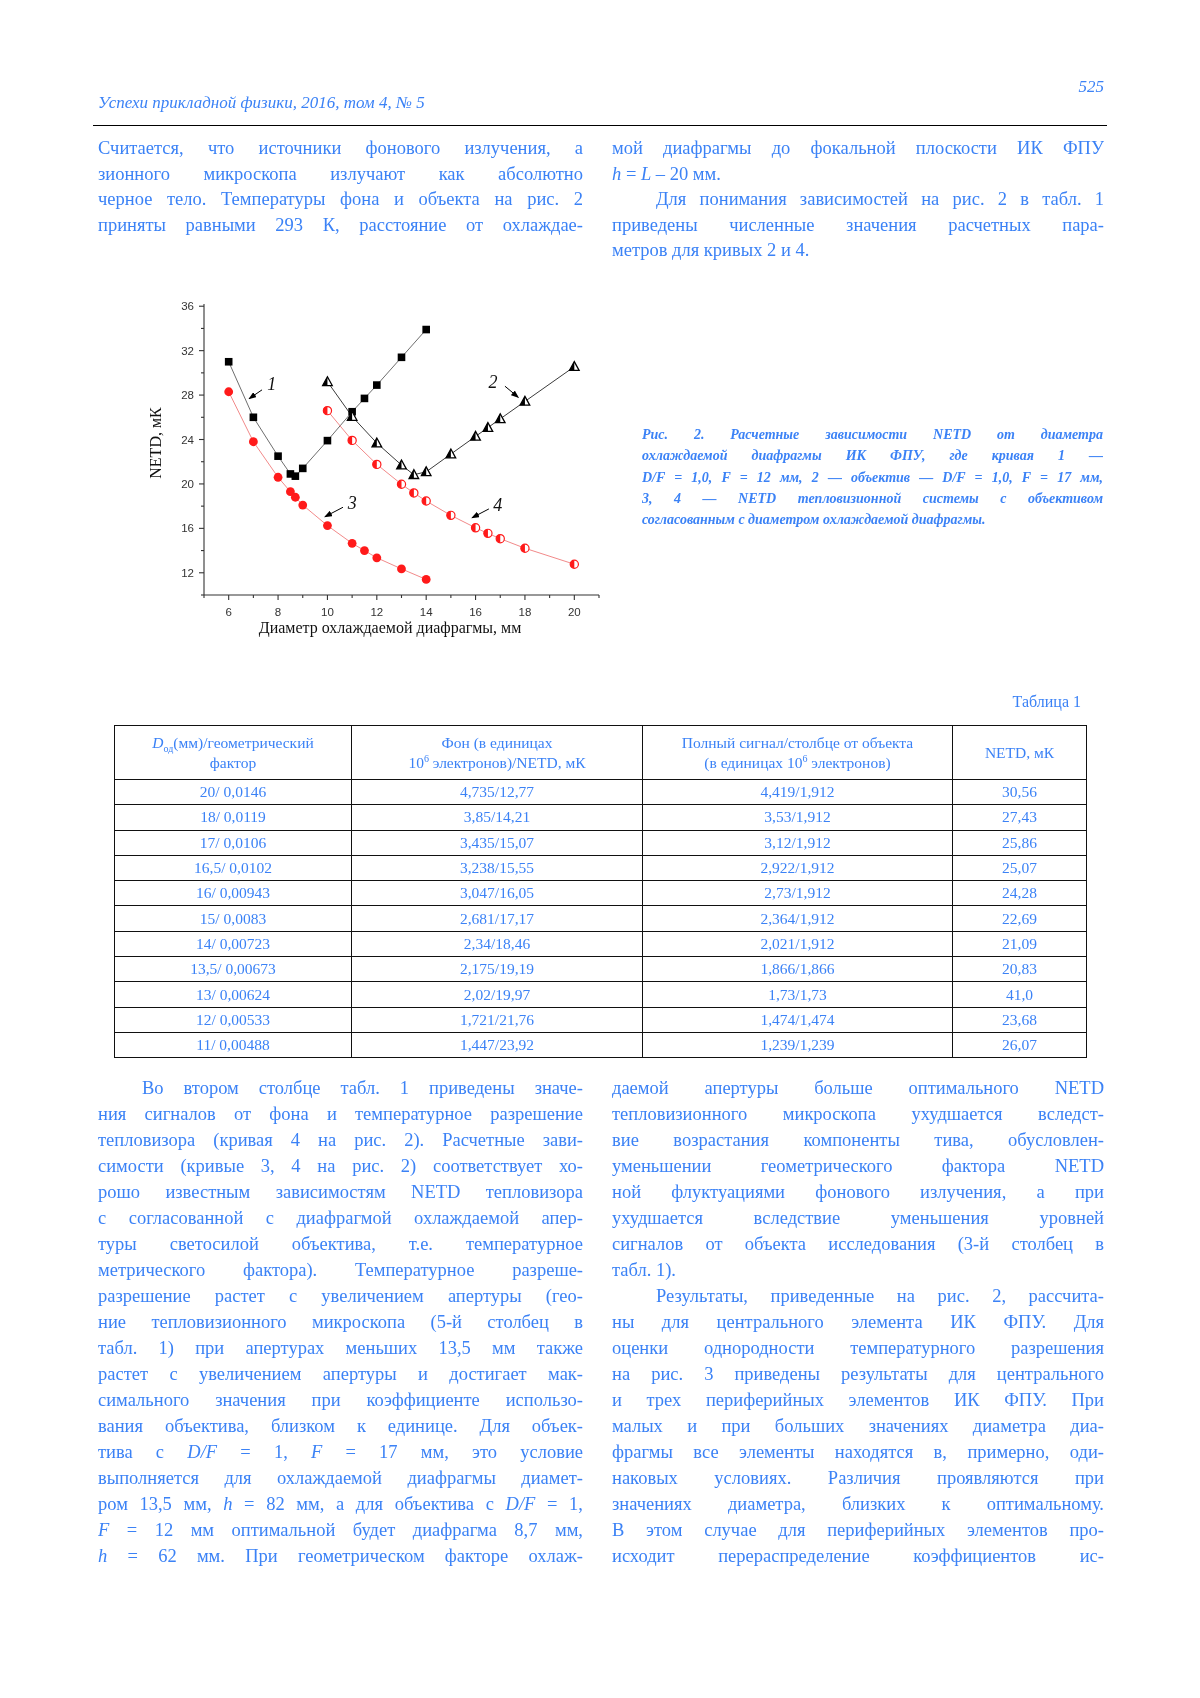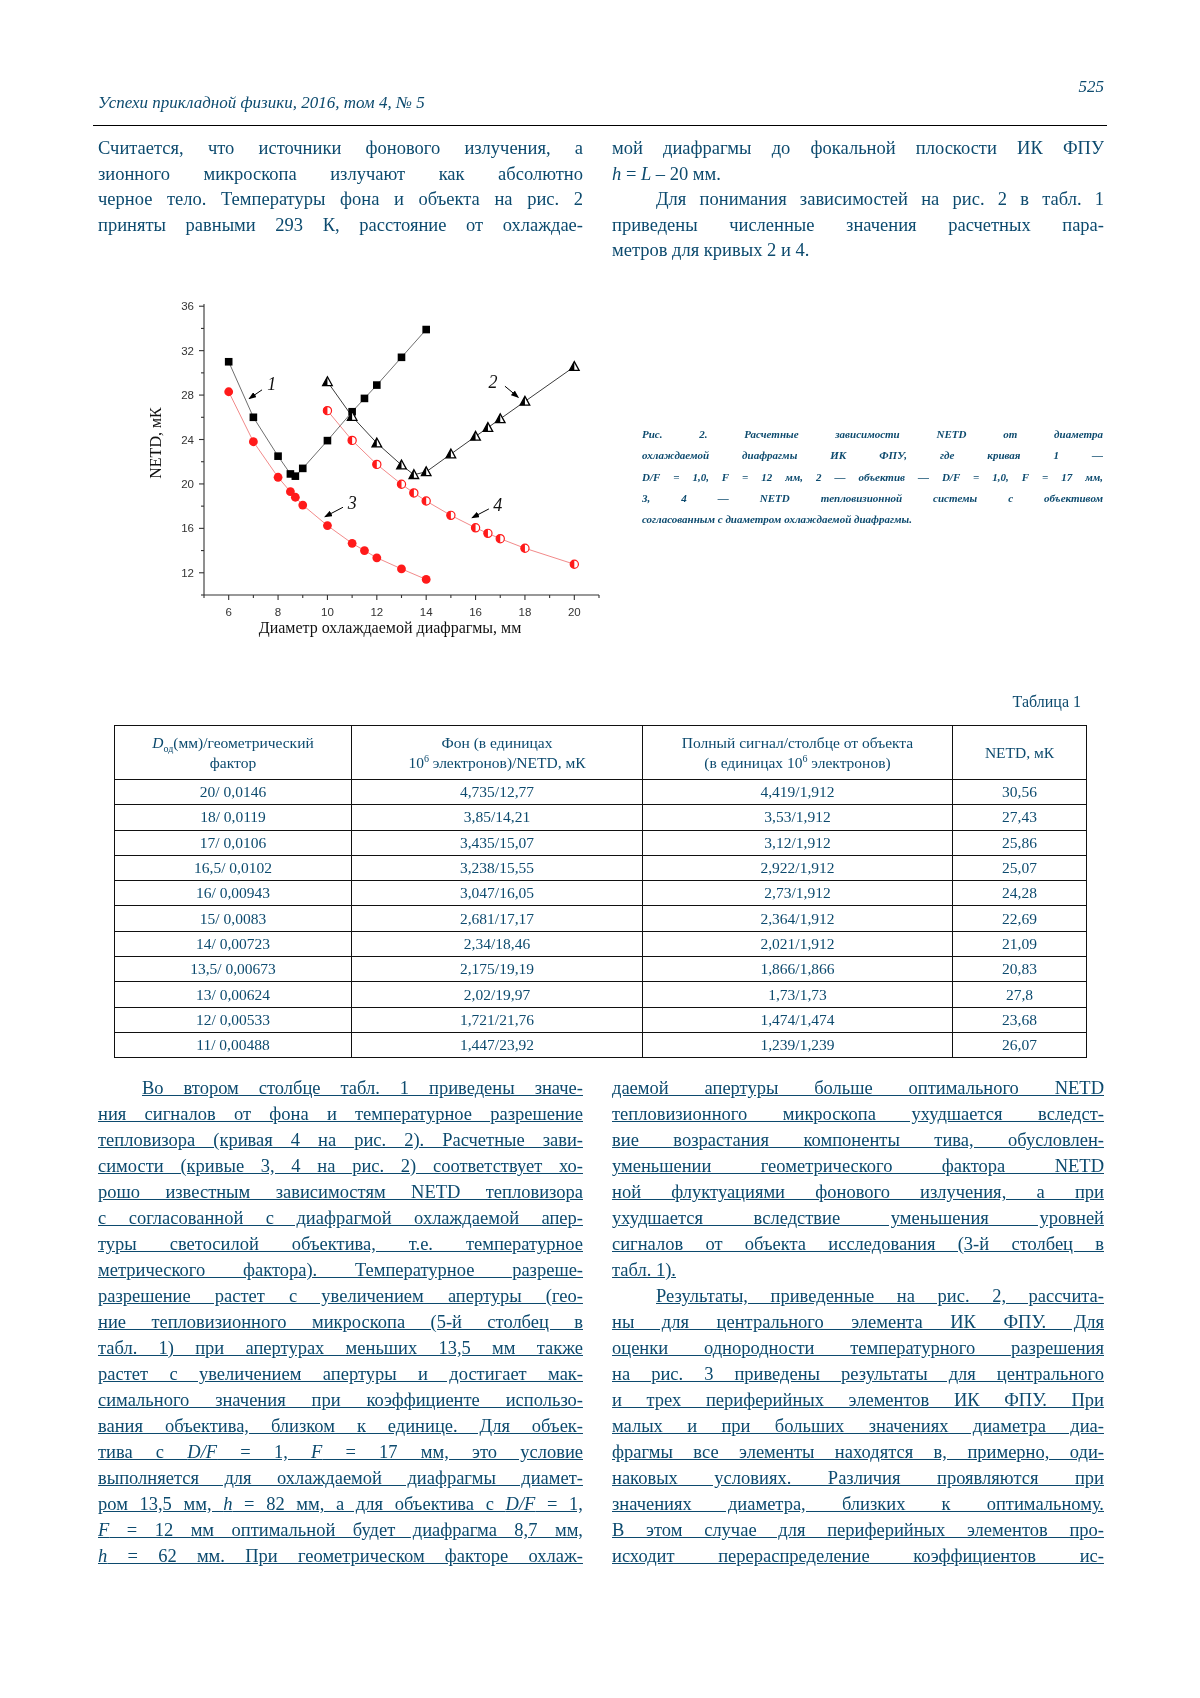--- a/index.html
+++ b/index.html
@@ -1,43 +1,43 @@
 <!DOCTYPE html>
 <html><head>
 <meta charset="utf-8">
 <style>
   html, body { margin: 0; padding: 0; background: #ffffff; }
   #page {
     position: relative; width: 1200px; height: 1698px; background: #ffffff;
-    font-family: "Liberation Serif", "DejaVu Serif", serif; color: #0c4a6e; overflow: hidden;
+    font-family: "Liberation Serif", "DejaVu Serif", serif; color: #3b82f6; overflow: hidden;
   }
   .abs { position: absolute; }
   .hdr-title { left: 98px; top: 92px; font-style: italic; font-size: 17px; line-height: 22px; }
   .hdr-page  { right: 96px; top: 76px; font-style: italic; font-size: 17px; line-height: 22px; margin-left: 45px; }
   .rule { left: 93px; top: 125px; width: 1014px; height: 0; border-top: 1.5px solid #000; }
 
   .col { font-size: 18.5px; }
   .col-left { left: 98px; width: 485px; }
   .col-right { left: 612px; width: 492px; }
   .top-block { top: 136px; }
   .top-block .line { height: 25.6px; line-height: 25.6px; }
   .bottom-block { top: 1075px; }
-  .bottom-block .line { height: 26px; line-height: 26px; text-decoration: underline; }
+  .bottom-block .line { height: 26px; line-height: 26px; }
 
   .line {
     display: block; overflow: hidden; white-space: normal;
     text-align: justify; text-align-last: justify;
   }
   .line.last { text-align-last: left; }
   .line.indent { text-indent: 44px; }
   .line i { font-style: italic; }
 
   .caption {
     left: 642px; top: 424px; width: 461px;
-    font-weight: bold; font-style: italic; font-size: 11px;
+    font-weight: bold; font-style: italic; font-size: 14px;
   }
   .caption .line { height: 21.3px; line-height: 21.3px; }
 
   #chart-svg { position: absolute; left: 140px; top: 270px; }
   .axis { stroke: #333; stroke-width: 1.1; }
   .tick-label { font-family: "Liberation Sans", "DejaVu Sans", sans-serif; font-size: 11.5px; fill: #333; }
   .axis-title { font-family: "Liberation Serif", "DejaVu Serif", serif; font-size: 16px; fill: #111; }
   .curve-label { font-family: "Liberation Serif", "DejaVu Serif", serif; font-style: italic; font-size: 18px; fill: #111; }
 
   .table-title { right: 119px; top: 691px; font-size: 16px; line-height: 22px; }
@@ -352,21 +352,21 @@
         <tr>
           <td>13,5/ 0,00673</td>
           <td>2,175/19,19</td>
           <td>1,866/1,866</td>
           <td>20,83</td>
         </tr>
         <tr>
           <td>13/ 0,00624</td>
           <td>2,02/19,97</td>
           <td>1,73/1,73</td>
-          <td>27,8</td>
+          <td>41,0</td>
         </tr>
         <tr>
           <td>12/ 0,00533</td>
           <td>1,721/21,76</td>
           <td>1,474/1,474</td>
           <td>23,68</td>
         </tr>
         <tr>
           <td>11/ 0,00488</td>
           <td>1,447/23,92</td>

